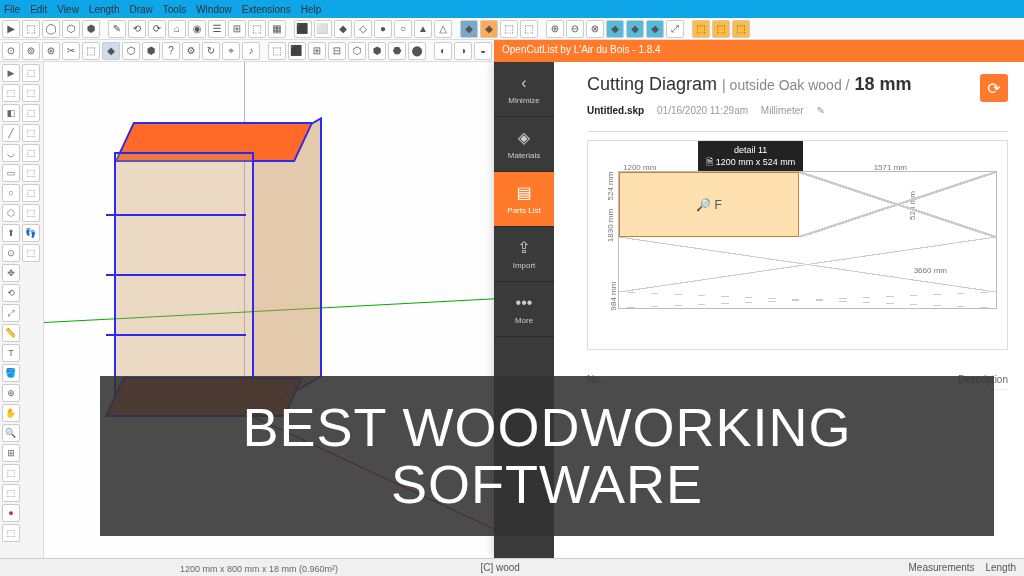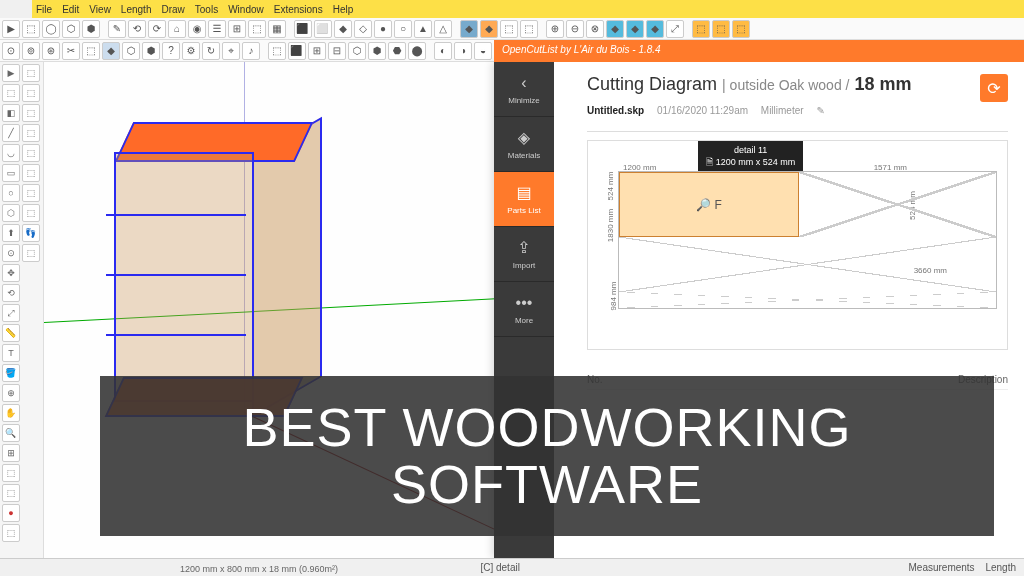--- a/index.html
+++ b/index.html
@@ -1,36 +1,36 @@
 <!DOCTYPE html>
 <html><head>
 <meta charset="utf-8">
 <style>
   * { box-sizing: border-box; margin: 0; padding: 0; font-family: Arial, sans-serif; }
   body { width: 1024px; height: 576px; overflow: hidden; background: #f0f0f0; position: relative; }
-  .menubar { height: 18px; background: #fde047; display: flex; align-items: center; padding: 0 4px; font-size: 10px; color: #333; margin-left: 32px; }
+  .menubar { height: 18px; background: #0ea5e9; display: flex; align-items: center; padding: 0 4px; font-size: 10px; color: #333; }
   .menubar span { margin-right: 10px; cursor: default; }
   .toolbar { height: 22px; background: #fafafa; border-bottom: 1px solid #ddd; display: flex; align-items: center; padding: 0 2px; gap: 2px; overflow: hidden; }
   .tbtn { width: 18px; height: 18px; border: 1px solid #ccc; border-radius: 2px; background: #fff; display: inline-flex; align-items: center; justify-content: center; font-size: 10px; color: #555; }
   .tbtn.sep { border: none; width: 4px; background: none; }
   .workspace { position: absolute; top: 62px; left: 0; right: 0; bottom: 18px; background: #fefefe; }
   .left-tools { position: absolute; left: 0; top: 0; width: 44px; height: 100%; background: #f5f5f5; border-right: 1px solid #ddd; display: flex; flex-direction: column; flex-wrap: wrap; padding: 2px; gap: 2px; align-content: flex-start; }
   .ltool { width: 18px; height: 18px; border: 1px solid #ccc; background: #fff; border-radius: 2px; font-size: 9px; display: flex; align-items: center; justify-content: center; color: #666; }
   .viewport { position: absolute; left: 44px; right: 0; top: 0; bottom: 0; background: #fefefe; }
   .axis-green { position: absolute; left: 0; top: 260px; width: 480px; height: 1px; background: #0a0; transform: rotate(-3deg); transform-origin: left; }
   .axis-red { position: absolute; left: 200px; top: 350px; width: 300px; height: 1px; background: #a00; transform: rotate(25deg); transform-origin: left; }
   .axis-blue { position: absolute; left: 200px; top: 0; width: 1px; height: 350px; background: #00a; opacity: .3; }
   .cabinet { position: absolute; left: 80px; top: 60px; width: 180px; height: 290px; }
   .cab-top { position: absolute; top: 0; width: 180px; height: 40px; background: #ff6a28; border: 2px solid #2a2af0; transform: skewX(-25deg); }
   .cab-front { position: absolute; top: 30px; left: -10px; width: 140px; height: 250px; background: rgba(200,150,90,.35); border: 2px solid #2a2af0; }
   .cab-side { position: absolute; top: 15px; left: 128px; width: 70px; height: 260px; background: rgba(200,150,90,.5); border: 2px solid #2a2af0; transform: skewY(-30deg); }
   .shelf { position: absolute; left: -10px; width: 140px; height: 2px; background: #2a2af0; }
   .cab-bottom { position: absolute; bottom: -5px; left: -10px; width: 180px; height: 40px; background: #ff6a28; border: 2px solid #2a2af0; transform: skewX(-25deg); opacity: .9; }
   .panel { position: absolute; right: 0; top: 0; width: 530px; height: 100%; background: #fff; box-shadow: -2px 0 8px rgba(0,0,0,.15); display: flex; }
-  .panel-hdr { position: absolute; top: -22px; left: 0; right: 0; height: 22px; background: #ff7a2b; font-size: 10px; color: #fff; padding: 4px 8px; font-style: italic; }
+  .panel-hdr { position: absolute; top: -22px; left: 0; right: 0; height: 22px; background: #ff7a2b; font-size: 10px; color: #fff; padding: 4px 8px; }
   .panel-sidebar { width: 60px; background: #3a3a3a; display: flex; flex-direction: column; }
   .ps-item { height: 55px; color: #ccc; font-size: 8px; display: flex; flex-direction: column; align-items: center; justify-content: center; gap: 4px; border-bottom: 1px solid #2a2a2a; }
   .ps-item.active { background: #ff7a2b; color: #fff; }
   .ps-ico { font-size: 16px; }
   .panel-main { flex: 1; padding: 12px 16px; position: relative; margin-left: 17px; }
   .pm-title { font-size: 18px; color: #333; }
   .pm-title .sub { color: #888; font-size: 14px; }
   .pm-title .bold { font-weight: bold; color: #333; }
   .pm-refresh { position: absolute; right: 16px; top: 12px; width: 28px; height: 28px; background: #ff7a2b; border-radius: 3px; color: #fff; display: flex; align-items: center; justify-content: center; }
   .pm-tabs { margin-top: 10px; font-size: 10px; color: #555; border-bottom: 1px solid #ddd; padding-bottom: 15px; }
@@ -292,21 +292,21 @@
           <span>Description</span>
         </div>
       </div>
     </div>
   </div>
 </div>
 
 <div class="statusbar">
   <span></span>
   <span class="status-center">
-    <span>[C] detail</span><br>
+    <span>[C] wood</span><br>
   </span>
   <span class="sb-right">
     <span>Measurements</span>
     <span>Length</span>
   </span>
 </div>
 <div style="position:absolute;bottom:2px;left:180px;font-size:9px;color:#666">1200 mm x 800 mm x 18 mm (0.960m²)</div>
 
 <div class="overlay">
   <div class="overlay-text">

